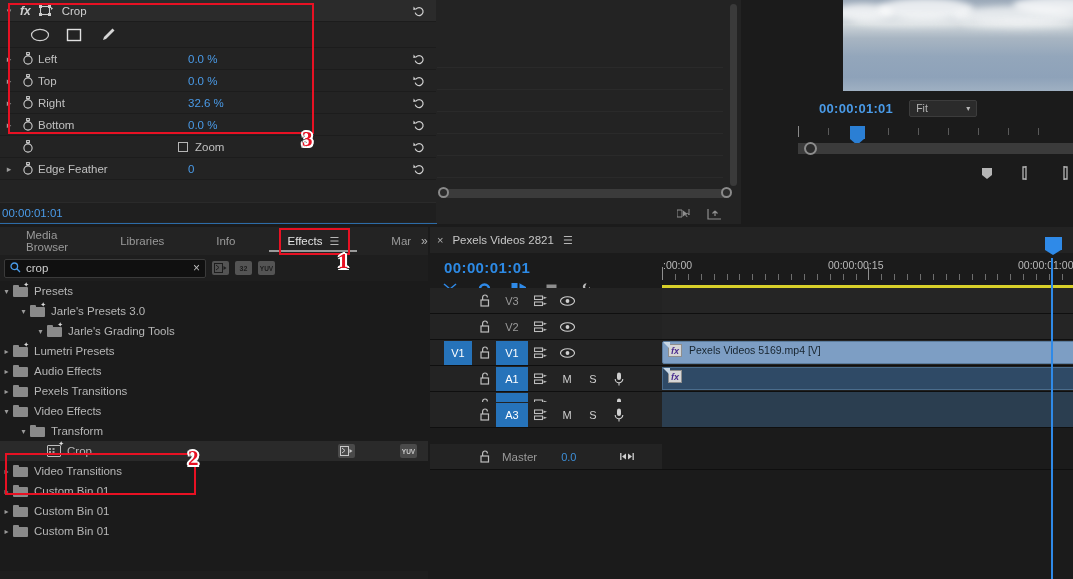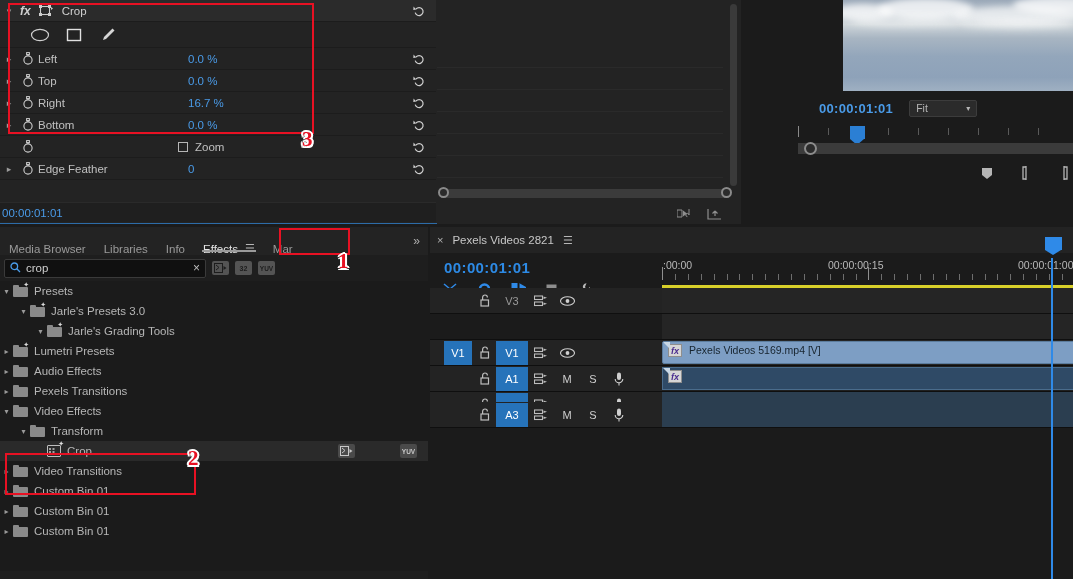--- a/index.html
+++ b/index.html
@@ -80,22 +80,22 @@
   .pm-phead { position:absolute; top:0; width:15px; height:13px; background:#2b7fd4; }
   .pm-phead:after { content:""; position:absolute; left:0; top:13px; border-left:7.5px solid transparent; border-right:7.5px solid transparent; border-top:6px solid #2b7fd4; }
   .pm-bar { position:absolute; left:5px; top:143px; right:0; height:11px; background:#3b3b3b; }
   .pm-bar .knob { position:absolute; left:6px; top:-1px; width:13px; height:13px; border-radius:50%; border:2px solid #8c8c8c; background:#2b2b2b; }
   .pm-btns { position:absolute; left:0; top:164px; width:280px; height:22px; display:flex; align-items:center; gap:28px; padding-left:188px; }
 
   
   #effects-panel { position:absolute; left:0; top:227px; width:428px; height:352px; background:#1e1e1e; }
   .tabbar { height:28px; display:flex; align-items:stretch; background:#232323; position:relative; }
   .tab {
-    display:flex; align-items:flex-end; justify-content:center; position:relative;
-    color:#9a9a9a; font-size:11.5px; padding:0 9px; cursor:default;
+    display:flex; align-items:center; justify-content:center; position:relative;
+    color:#9a9a9a; font-size:11.5px; padding:0 26px; cursor:default;
   }
   .tab.active { color:#e3e3e3; }
   .tab.active:after { content:""; position:absolute; left:8px; right:8px; bottom:3px; height:2px; background:#9a9a9a; }
   .tab .hamb { margin-left:7px; font-size:11px; color:#b6b6b6; }
   .tab-chev { margin-left:auto; display:flex; align-items:center; color:#b0b0b0; font-size:12px; padding:0 8px; }
   .searchrow { height:26px; display:flex; align-items:center; background:#1e1e1e; padding:0 4px; gap:6px; }
   .searchbox {
     flex:0 0 202px; height:19px; background:#101010; border:1px solid #3a3a3a; border-radius:2px;
     display:flex; align-items:center; padding:0 5px; gap:5px;
   }
@@ -246,21 +246,21 @@
       <div class="ec-row">
         <span class="twirl">▸</span>
         <span class="stopw">
           <svg width="12" height="13" viewBox="0 0 12 13">
               <circle cx="6" cy="8" r="4.1" fill="none" stroke="#cfcfcf" stroke-width="1.1"></circle>
               <rect x="4.6" y="0.6" width="2.8" height="2" fill="none" stroke="#cfcfcf" stroke-width="1"></rect>
               <line x1="6" y1="2.6" x2="6" y2="4" stroke="#cfcfcf" stroke-width="1"></line>
             </svg>
         </span>
         <span class="plabel">Right</span>
-        <span class="pval">16.7 %</span>
+        <span class="pval">32.6 %</span>
         <span class="ec-reset">
           <svg width="14" height="14" viewBox="0 0 14 14">
               <path d="M4 5 A4 4 0 1 1 3.2 8.6" fill="none" stroke="#cfcfcf" stroke-width="1.2"></path>
               <path d="M1.5 2.6 L4.3 5.4 L1.3 6.0 Z" fill="#cfcfcf"></path>
             </svg>
         </span>
       </div>
 
       <div class="ec-row">
         <span class="twirl">▸</span>
@@ -699,20 +699,43 @@
             <svg width="15" height="10" viewBox="0 0 15 10">
                 <ellipse cx="7.5" cy="5" rx="7" ry="4.3" fill="none" stroke="#cfcfcf" stroke-width="1.1"></ellipse>
                 <circle cx="7.5" cy="5" r="1.9" fill="#cfcfcf"></circle>
               </svg>
           </span>
         </div>
         <div class="body"></div>
       </div>
 
       <div class="trk" style="top:26px; height:26px;">
+        <div class="hd">
+          <span class="lock">
+            <svg width="10" height="13" viewBox="0 0 10 13">
+                <path d="M2.6 6 L2.6 3.4 a2.4 2.4 0 0 1 4.8 0" fill="none" stroke="#bdbdbd" stroke-width="1.2"></path>
+                <rect x="1" y="6" width="7.5" height="6" fill="none" stroke="#bdbdbd" stroke-width="1.2"></rect>
+              </svg>
+          </span>
+          <span class="tgl" style="color:#9a9a9a;">V2</span>
+          <span class="micon">
+            <svg width="15" height="12" viewBox="0 0 15 12">
+                <rect x="0.5" y="1" width="8" height="3.5" fill="none" stroke="#bdbdbd" stroke-width="1.1"></rect>
+                <rect x="0.5" y="7" width="8" height="3.5" fill="none" stroke="#bdbdbd" stroke-width="1.1"></rect>
+                <path d="M9.5 1.5 L13 2.75 L9.5 4 Z" fill="#bdbdbd"></path>
+                <path d="M9.5 7.5 L13 8.75 L9.5 10 Z" fill="#bdbdbd"></path>
+              </svg>
+          </span>
+          <span class="micon">
+            <svg width="15" height="10" viewBox="0 0 15 10">
+                <ellipse cx="7.5" cy="5" rx="7" ry="4.3" fill="none" stroke="#cfcfcf" stroke-width="1.1"></ellipse>
+                <circle cx="7.5" cy="5" r="1.9" fill="#cfcfcf"></circle>
+              </svg>
+          </span>
+        </div>
         <div class="body"></div>
       </div>
 
       <div class="trk" style="top:52px; height:26px;">
         <div class="hd">
           <span class="srcbtn" style="left:14px; width:28px; height:24px;">V1</span>
           <span class="lock">
             <svg width="10" height="13" viewBox="0 0 10 13">
                 <path d="M2.6 6 L2.6 3.4 a2.4 2.4 0 0 1 4.8 0" fill="none" stroke="#bdbdbd" stroke-width="1.2"></path>
                 <rect x="1" y="6" width="7.5" height="6" fill="none" stroke="#bdbdbd" stroke-width="1.2"></rect>
@@ -831,20 +854,41 @@
             <svg width="10" height="14" viewBox="0 0 10 14">
                 <rect x="3" y="0.5" width="4" height="7.5" rx="2" fill="#cfcfcf"></rect>
                 <path d="M1.2 7 a3.8 3.8 0 0 0 7.6 0" fill="none" stroke="#cfcfcf" stroke-width="1.1"></path>
                 <line x1="5" y1="11" x2="5" y2="13.5" stroke="#cfcfcf" stroke-width="1.1"></line>
               </svg>
           </span>
         </div>
         <div class="body" style="background:#2b3e50;"></div>
       </div>
 
+      <div class="trk" style="top:156px; height:26px;">
+        <div class="hd">
+          <span class="lock">
+            <svg width="10" height="13" viewBox="0 0 10 13">
+                <path d="M2.6 6 L2.6 3.4 a2.4 2.4 0 0 1 4.8 0" fill="none" stroke="#bdbdbd" stroke-width="1.2"></path>
+                <rect x="1" y="6" width="7.5" height="6" fill="none" stroke="#bdbdbd" stroke-width="1.2"></rect>
+              </svg>
+          </span>
+          <span style="color:#9a9a9a;font-size:11.5px;margin-left:6px;">Master</span>
+          <span style="color:#3d8fd8;font-size:11px;margin-left:24px;">0.0</span>
+          <span style="margin-left:44px;">
+            <svg width="14" height="11" viewBox="0 0 14 11">
+                <path d="M0.8 2 L0.8 9" stroke="#cfcfcf" stroke-width="1.3"></path>
+                <path d="M13.2 2 L13.2 9" stroke="#cfcfcf" stroke-width="1.3"></path>
+                <path d="M2 5.5 L6 2.5 L6 8.5 Z" fill="#cfcfcf"></path>
+                <path d="M12 5.5 L8 2.5 L8 8.5 Z" fill="#cfcfcf"></path>
+              </svg>
+          </span>
+        </div>
+        <div class="body" style="background:#1b1b1b;"></div>
+      </div>
 
       <div class="playhead" style="left:621px; top:-30px;">
         <div class="ph-top"></div>
       </div>
     </div>
   </div>
 
   <div class="annot-box" style="left:279px; top:228px; width:71px; height:27px;"></div>
   <div class="annot-num" style="left:338px; top:249px;">1</div>
 

